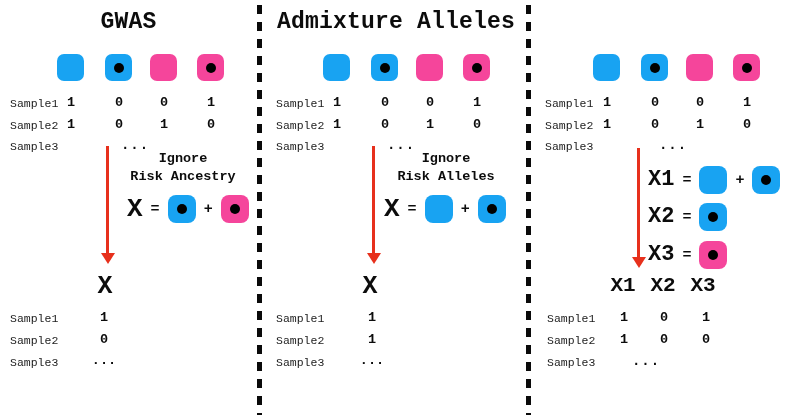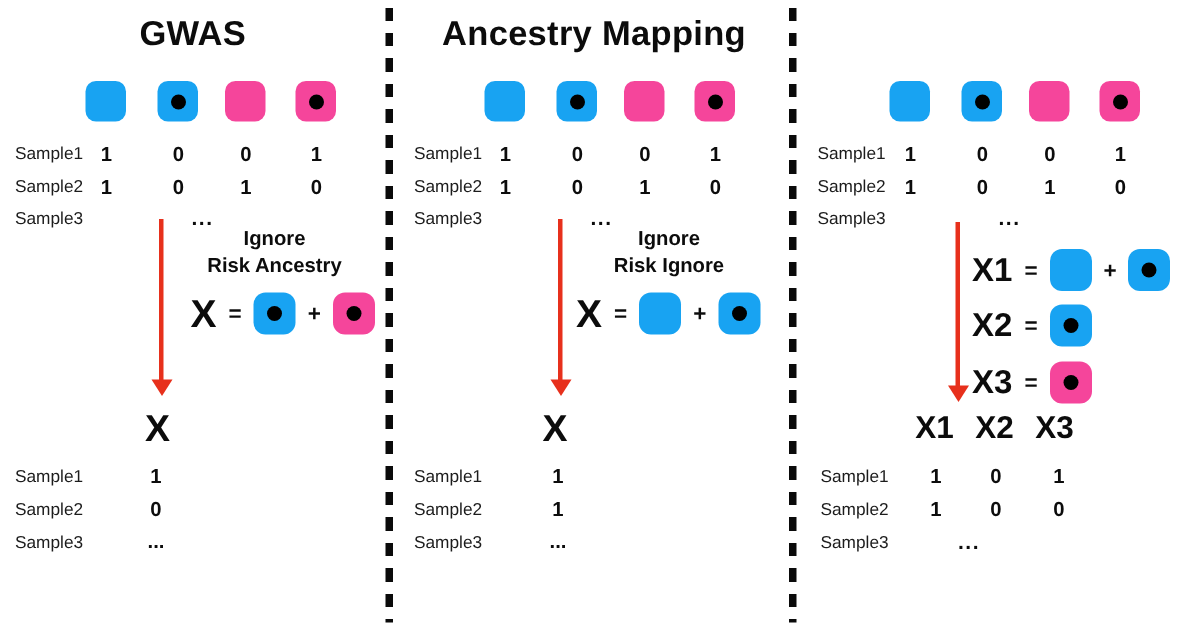--- a/index.html
+++ b/index.html
@@ -1,17 +1,17 @@
 <!DOCTYPE html>
 <html style="--blue: #18A3F2; --pink: #F5459B; --red: #E7301C;"><head>
 <meta charset="utf-8">
 <style>
   html,body{margin:0;padding:0;background:#fff;}
   .canvas{position:relative;width:800px;height:420px;background:#ffffff;overflow:hidden;
-          font-family:Liberation Sans, sans-serif;color:#0c0c0c;}
+          font-family:Liberation Mono, monospace;color:#0c0c0c;}
   .panel{position:absolute;top:0;height:420px;}
   .p0{left:0;width:257px;}
   .p1{left:266px;width:260px;}
   .p2{left:533px;width:267px;}
   .divider{position:absolute;top:5px;bottom:5px;width:5px;
            background:repeating-linear-gradient(to bottom,#0a0a0a 0 9px,transparent 9px 17px);}
   .title{position:absolute;top:9px;left:0;right:0;text-align:center;
          font-size:23px;font-weight:800;letter-spacing:.2px;}
   .sq{position:absolute;width:27px;height:27px;border-radius:7px;}
   .sq.blue{background:var(--blue);}
@@ -86,21 +86,21 @@
     <div class="val" style="left:104px;top:310px;">1</div>
     <div class="lbl" style="left:10px;top:334px;">Sample2</div>
     <div class="val" style="left:104px;top:332px;">0</div>
     <div class="lbl" style="left:10px;top:356px;">Sample3</div>
     <div class="val" style="left:104px;top:353px;">...</div>
   </div>
 
   <div class="divider" style="left:257px;"></div>
 
   <div class="panel p1">
-    <div class="title">Ancestry Mapping</div>
+    <div class="title">Admixture Alleles</div>
 
     <div class="sq blue" style="left:57px;top:54px;"></div>
     <div class="sq blue risk" style="left:105px;top:54px;"></div>
     <div class="sq pink" style="left:150px;top:54px;"></div>
     <div class="sq pink risk" style="left:197px;top:54px;"></div>
 
     <div class="lbl" style="left:10px;top:97px;">Sample1</div>
     <div class="val" style="left:71px;top:95px;">1</div>
     <div class="val" style="left:119px;top:95px;">0</div>
     <div class="val" style="left:164px;top:95px;">0</div>
@@ -112,21 +112,21 @@
     <div class="val" style="left:164px;top:117px;">1</div>
     <div class="val" style="left:211px;top:117px;">0</div>
 
     <div class="lbl" style="left:10px;top:140px;">Sample3</div>
     <div class="dots" style="left:135px;top:137px;">...</div>
 
     <div class="arrow" style="left:106px;top:146px;height:108px;"></div>
 
     <div class="note" style="left:110px;top:150px;width:140px;">
       <span>Ignore</span><br>
-      <span>Risk Ignore</span>
+      <span>Risk Alleles</span>
     </div>
 
     <div class="formula" style="left:118px;top:194px;">
       <span class="fx">X</span>
       <span class="op">=</span>
       <span class="fsq blue"></span>
       <span class="op">+</span>
       <span class="fsq blue risk"></span>
     </div>
 

